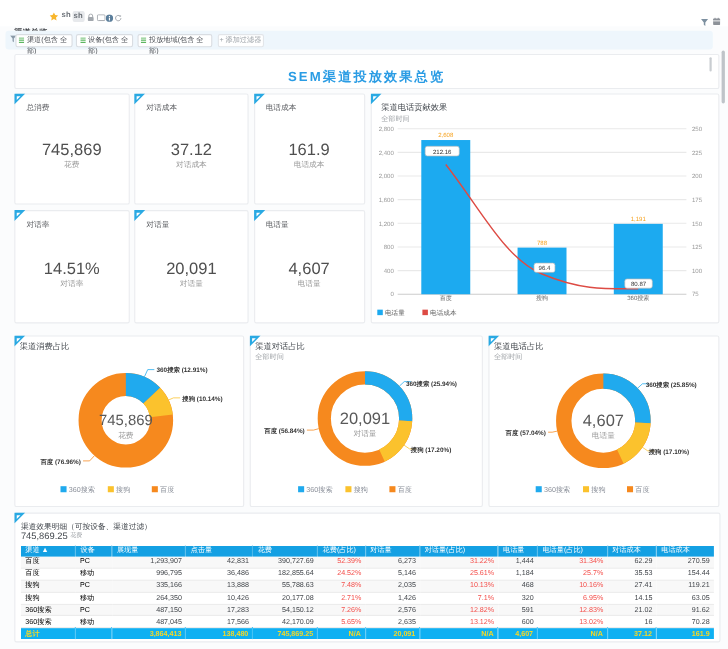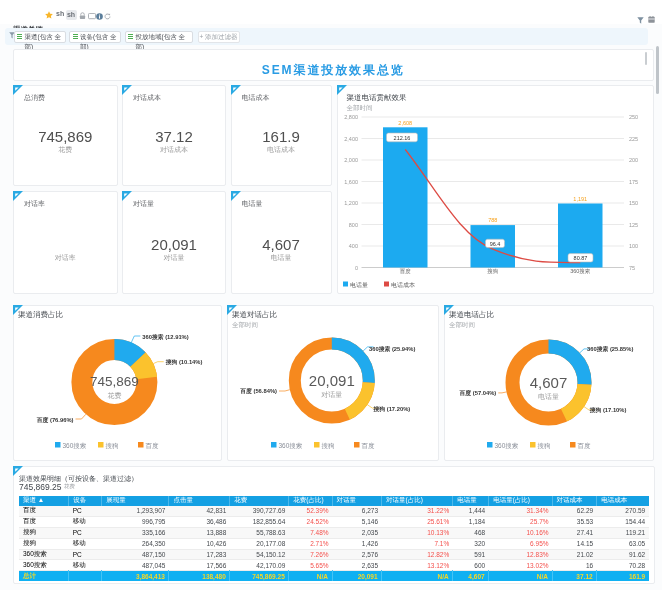--- a/index.html
+++ b/index.html
@@ -103,20 +103,21 @@
   <div class="kpin" style="top:42px">161.9</div>
   <div class="kpil" style="top:59px">电话成本</div>
 </div>
 
 <div class="card" style="left:13px;top:190.5px;width:104.5px;height:103.5px">
   <svg class="ct" width="10" height="10">
       <path d="M0 0 H10 L0 10 Z" fill="#29a9e3"></path>
       <path d="M2.2 2.4 L5.6 2.4 L2.2 5.8 Z" fill="#fff"></path>
     </svg>
   <div class="kpit">对话率</div>
+  <div class="kpin" style="top:44px">14.51%</div>
   <div class="kpil" style="top:61px">对话率</div>
 </div>
 <div class="card" style="left:122px;top:190.5px;width:104px;height:103.5px">
   <svg class="ct" width="10" height="10">
       <path d="M0 0 H10 L0 10 Z" fill="#29a9e3"></path>
       <path d="M2.2 2.4 L5.6 2.4 L2.2 5.8 Z" fill="#fff"></path>
     </svg>
   <div class="kpit">对话量</div>
   <div class="kpin" style="top:44px">20,091</div>
   <div class="kpil" style="top:61px">对话量</div>

